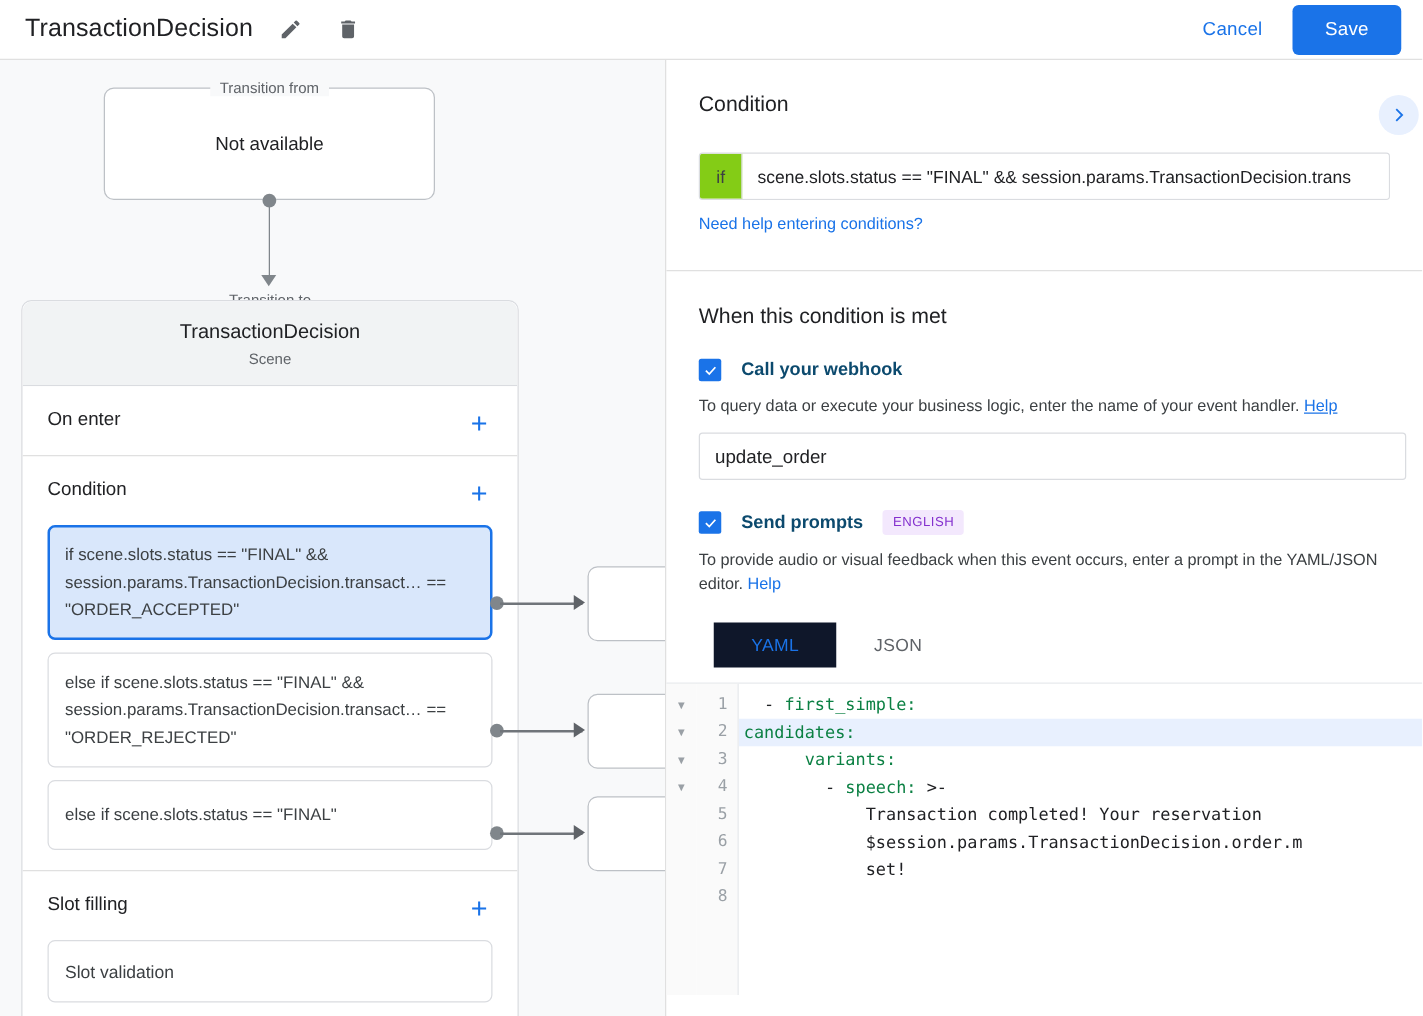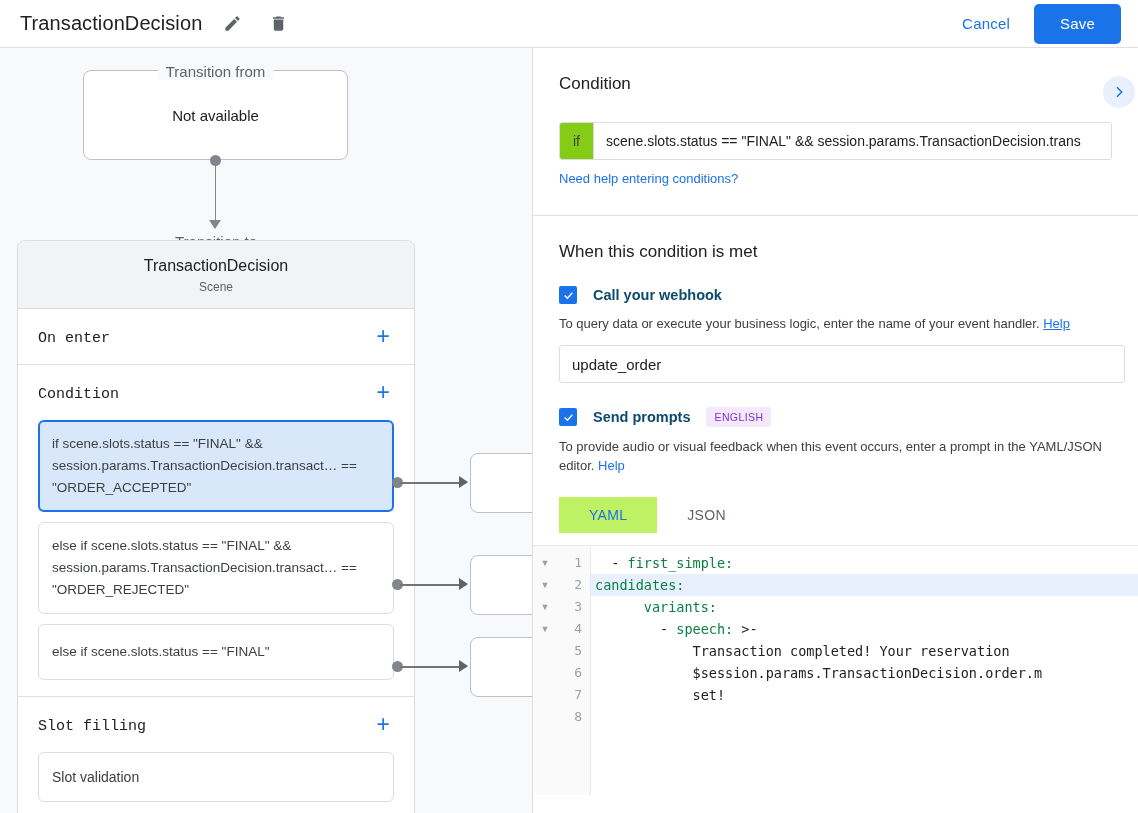--- a/index.html
+++ b/index.html
@@ -47,21 +47,21 @@
     position: absolute; left: 0; top: 48px; width: 532px; height: 765px;
     background: #f8f9fa; overflow: hidden;
   }
 
   .fieldset-box {
     position: absolute; border: 1px solid #bdc1c6; border-radius: 8px;
     background: #fff;
   }
   .fieldset-legend {
     position: absolute; top: -8px; left: 50%; transform: translateX(-50%);
-    background: #f8f9fa; padding: 0 8px; font-size: 15px; color: #5f6368;
+    background: #f8f9fa; padding: 0 8px; font-size: 12px; color: #5f6368;
     white-space: nowrap;
   }
   .legend-on-grey { background: #f8f9fa; }
 
   #box-from { left: 83px; top: 22px; width: 265px; height: 90px; }
   #box-from .inner {
     display: flex; align-items: center; justify-content: center;
     height: 100%; font-size: 15px; color: #202124;
   }
 
@@ -86,23 +86,22 @@
   }
   .scene-head {
     background: #f1f3f4; padding: 16px 0 14px; text-align: center;
     border-bottom: 1px solid #dadce0; border-radius: 8px 8px 0 0;
   }
   .scene-head .name { font-size: 16px; color: #202124; }
   .scene-head .sub { font-size: 12px; color: #5f6368; margin-top: 5px; }
 
   .section { padding: 0 20px; }
   .section-row {
-    display: flex; align-items: center; justify-content: space-between;
+    display: flex; align-items: flex-start; justify-content: space-between;
     padding: 18px 0 14px;
-    font-family: Liberation Mono, monospace;
   }
   .section-title { font-size: 15px; color: #202124; }
   .plus {
     color: #1a73e8; font-size: 23px; line-height: 1; cursor: pointer;
     user-select: none; padding: 0 4px; font-weight: 300;
   }
   .divider { height: 1px; background: #e0e0e0; }
 
   .cond-item {
     border: 1px solid #dadce0; border-radius: 6px; background: #fff;
@@ -193,21 +192,21 @@
   .text-input {
     margin-top: 12px; width: 566px; height: 38px; border: 1px solid #dadce0;
     border-radius: 3px; font-size: 15px; color: #202124; padding: 12px 12px;
     outline: none; font-family: inherit;
   }
 
   .tabs { display: flex; margin-top: 22px; }
   .tab {
     padding: 10px 30px; font-size: 14px; cursor: pointer; letter-spacing: .3px;
   }
-  .tab.active { background: #bef264; color: #1a73e8; }
+  .tab.active { background: #0f172a; color: #1a73e8; margin-left: 12px; }
   .tab.inactive { color: #5f6368; }
 
   
   .editor {
     margin-top: 12px; display: flex; border-top: 1px solid #e8eaed;
     height: 250px; overflow: hidden;
   }
   .fold-col {
     width: 24px; background: #fafafa; padding-top: 6px; flex: none;
     border-right: none;

